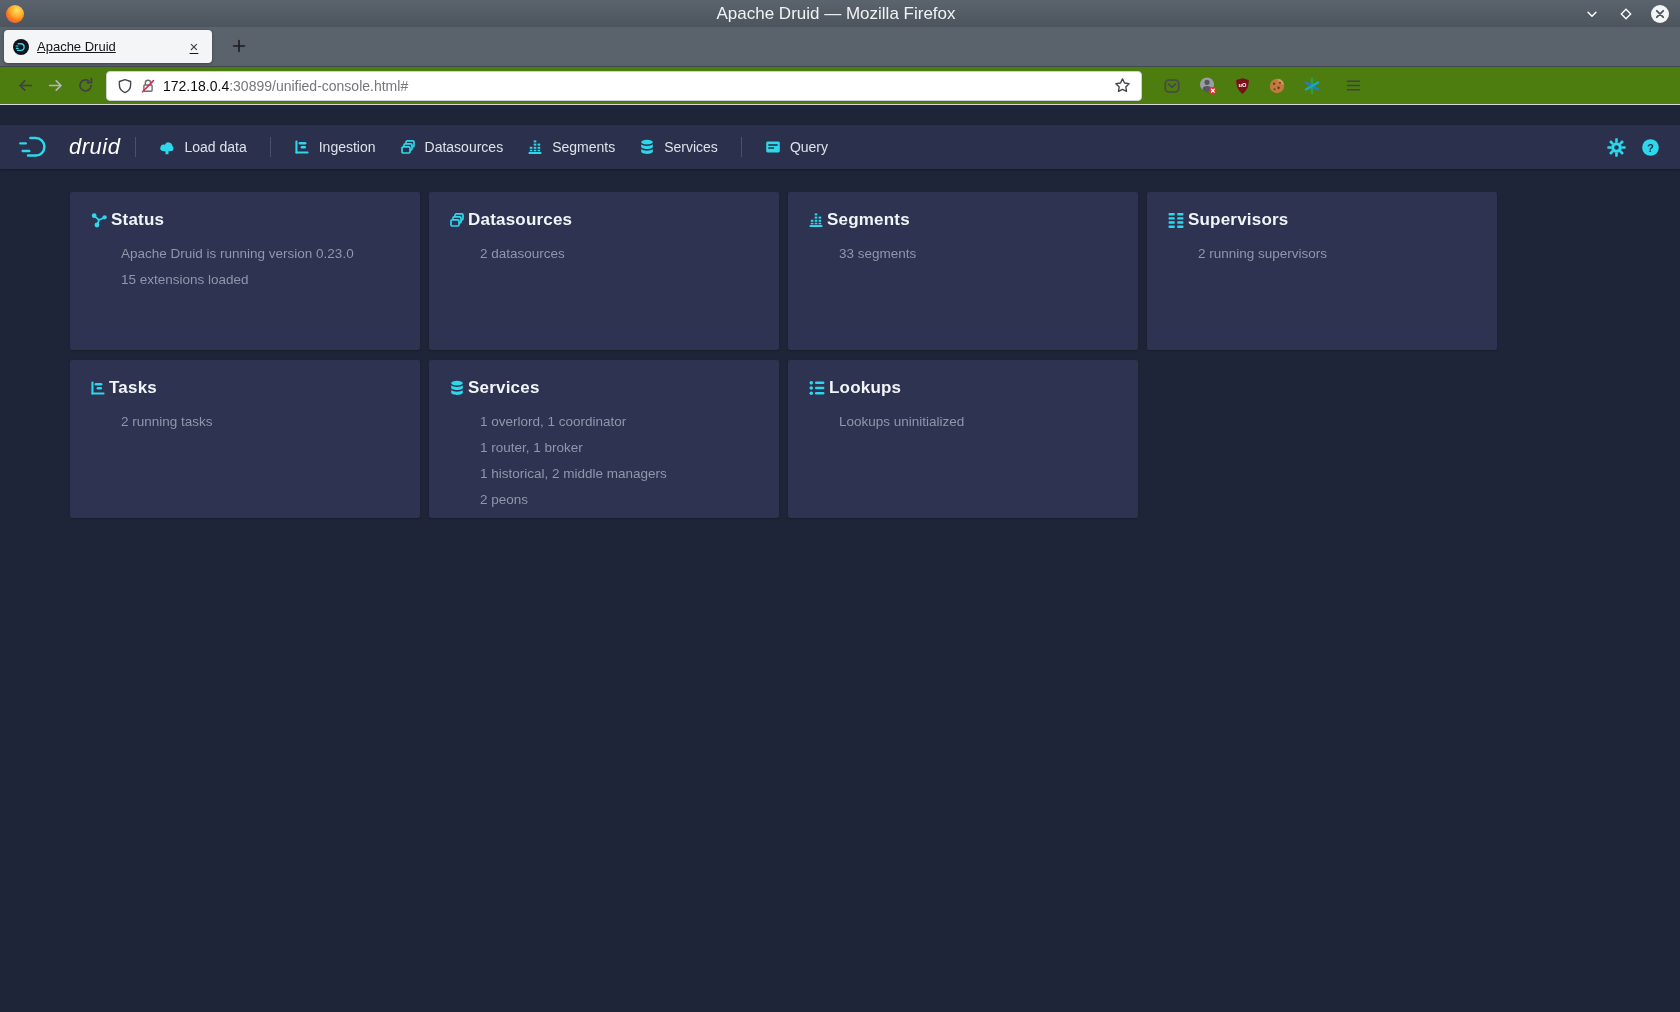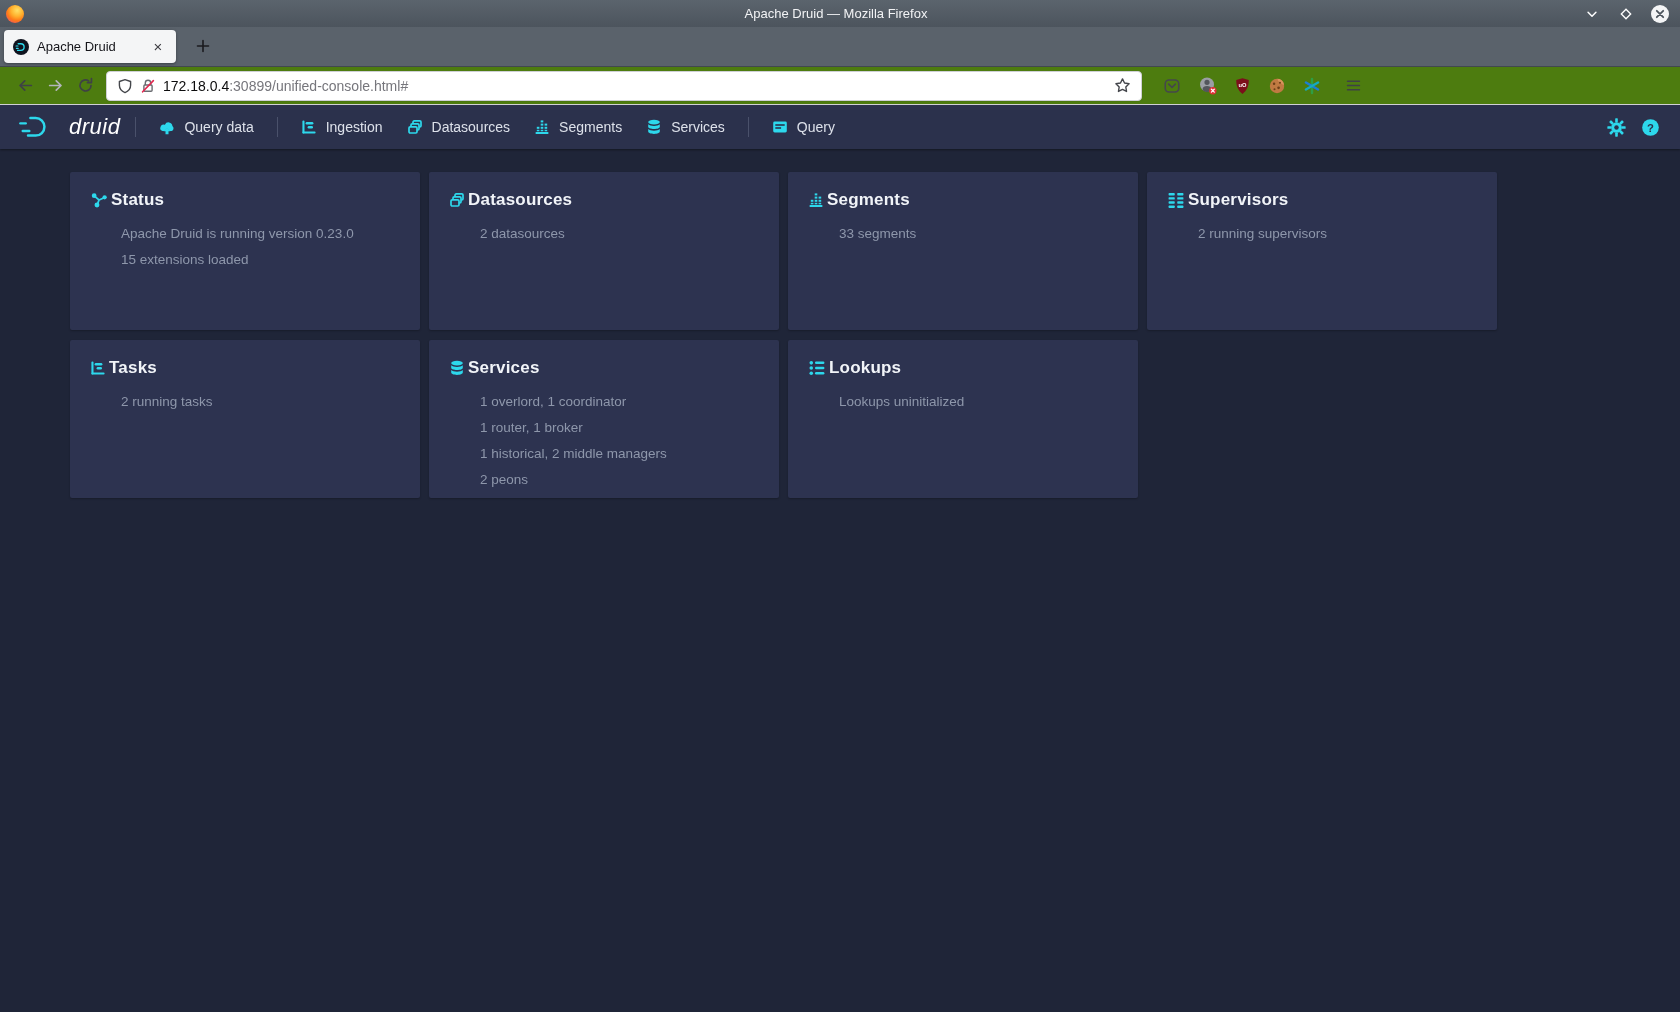--- a/index.html
+++ b/index.html
@@ -1,48 +1,48 @@
 <!DOCTYPE html>
 <html style="--accent: #2dd8ec; --nav-bg: #2b314c; --card-bg: #2d3350; --page-bg: #1f2538;"><head>
 <meta charset="utf-8">
 <style>
   * { margin:0; padding:0; box-sizing:border-box; }
   html,body { width:1680px; height:1012px; overflow:hidden; }
   body { font-family:"Liberation Sans", sans-serif; background:var(--page-bg,#1f2538); }
 
   
   .titlebar { height:27px; background:linear-gradient(#5b646d,#4c545d); display:flex; align-items:center; position:relative; }
-  .titlebar-title { position:absolute; left:0; right:8px; text-align:center; color:#f2f3f5; font-size:13px; }
+  .titlebar-title { position:absolute; left:0; right:8px; text-align:center; color:#f2f3f5; font-size:17px; }
   .firefox-logo { width:18px; height:18px; border-radius:50%; margin-left:6px; position:relative; z-index:1;
     background:radial-gradient(circle at 62% 30%, #ffe066 0%, #ffb22e 35%, #ff7a18 60%, #e3477d 95%); }
   .window-controls { margin-left:auto; display:flex; align-items:center; gap:14px; padding-right:10px; position:relative; z-index:1; }
   .winbtn { width:20px; height:20px; display:flex; align-items:center; justify-content:center; cursor:default; }
 
   .tabbar { height:40px; background:#5a626b; border-bottom:1px solid #42484f; display:flex; align-items:flex-end; padding-left:4px; }
-  .tab { width:172px; height:33px; margin-bottom:3px; background:#f4f5f6; border-radius:4px; display:flex; align-items:center;
-         padding:0 9px; gap:8px; font-size:13px; color:#15151a; box-shadow:0 1px 3px rgba(0,0,0,.35); }
+  .tab { width:208px; height:33px; margin-bottom:3px; background:#f4f5f6; border-radius:4px; display:flex; align-items:center;
+         padding:0 9px; gap:8px; font-size:13px; color:#15151a; box-shadow:0 1px 3px rgba(0,0,0,.35);text-decoration:underline; }
   .tab-title { white-space:nowrap; overflow:hidden; }
   .tab-close { margin-left:auto; font-size:15px; color:#3c3c41; width:18px; height:18px; display:flex; align-items:center; justify-content:center; border-radius:3px; }
   .newtab { width:30px; height:30px; margin:0 0 5px 12px; display:flex; align-items:center; justify-content:center; }
 
   .toolbar { height:38px; background:#4d7c0f; border-bottom:1px solid #d7d7dc; display:flex; align-items:center; padding:0 10px; }
   .toolbtn { width:30px; height:30px; display:flex; align-items:center; justify-content:center; border-radius:4px; }
   .urlbar { width:1036px; height:30px; margin-left:6px; background:#fff; border:1px solid #cfd0d6; border-radius:4px;
             display:flex; align-items:center; padding:0 10px; gap:7px; font-size:14px; box-shadow:0 1px 2px rgba(0,0,0,.06); }
   .url-text { white-space:nowrap; }
   .url-host { color:#0c0c0d; }
   .url-rest { color:#76767c; }
   .urlbar .star { margin-left:auto; }
   .ext-icons { display:flex; align-items:center; gap:15px; margin-left:20px; }
   .ext-btn { width:20px; height:20px; display:flex; align-items:center; justify-content:center; }
   .menu-btn { margin-left:16px; }
 
   
   .druid-navbar { height:44px; background:var(--nav-bg,#2b314c); --panel-bg:var(--nav-bg,#2b314c);
-                  display:flex; align-items:center; padding:0 14px; box-shadow:0 1px 2px rgba(0,0,0,.4); }
+                  display:flex; align-items:center; padding:0 14px; box-shadow:0 1px 2px rgba(0,0,0,.4);margin-top:20px; }
   .brand { display:flex; align-items:center; gap:9px; padding:0 4px; cursor:pointer; }
   .brand-word { color:#fff; font-size:22px; font-style:italic; font-weight:400; letter-spacing:.5px; }
   .nav-divider { width:1px; height:20px; background:#4a516b; margin:0 11px; }
   .nav-item { display:flex; align-items:center; gap:9px; height:44px; padding:0 12px; color:#dde1ea; font-size:14px; cursor:pointer; }
   .icon { display:inline-flex; }
   .icon svg { display:block; }
   .nav-item .icon, .brand .icon { color:var(--accent,#2dd8ec); }
   .nav-spacer { flex:1; }
   .nav-right { display:flex; align-items:center; gap:15px; padding-right:6px; }
   .nav-right .icon { color:var(--accent,#2dd8ec); cursor:pointer; }
@@ -227,21 +227,21 @@
   </div>
   <div id="navbar-items" style="display:flex;align-items:center;">
       <div class="nav-divider"></div>
       <div class="nav-item">
         <span class="icon">
           <svg width="16" height="16" viewBox="0 0 16 16" fill="currentColor">
             <path d="M13.4 7a3.9 3.9 0 0 0-7.5-1.2A3.1 3.1 0 0 0 3.4 12h2.1L8 9.2l2.5 2.8h2.2A2.9 2.9 0 0 0 13.4 7z"></path>
             <path d="M8 8.4l3.4 3.9H9.5v2.9h-3v-2.9H4.6z"></path>
           </svg>
         </span>
-        <span class="label">Query data</span>
+        <span class="label">Load data</span>
       </div>
       <div class="nav-divider"></div>
       <div class="nav-item">
         <span class="icon">
           <svg width="16" height="16" viewBox="0 0 16 16" fill="currentColor">
             <rect x="1.4" y="1.4" width="2.1" height="13.2" rx="1"></rect>
             <rect x="1.4" y="12.5" width="13.2" height="2.1" rx="1"></rect>
             <rect x="4.6" y="3" width="7.8" height="2.6" rx="1.3"></rect>
             <rect x="6.6" y="7" width="5.4" height="2.6" rx="1.3"></rect>
           </svg>

